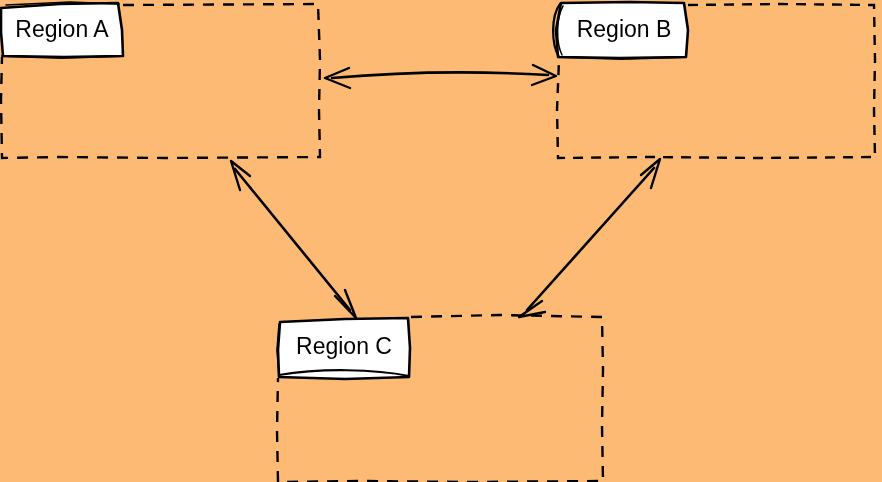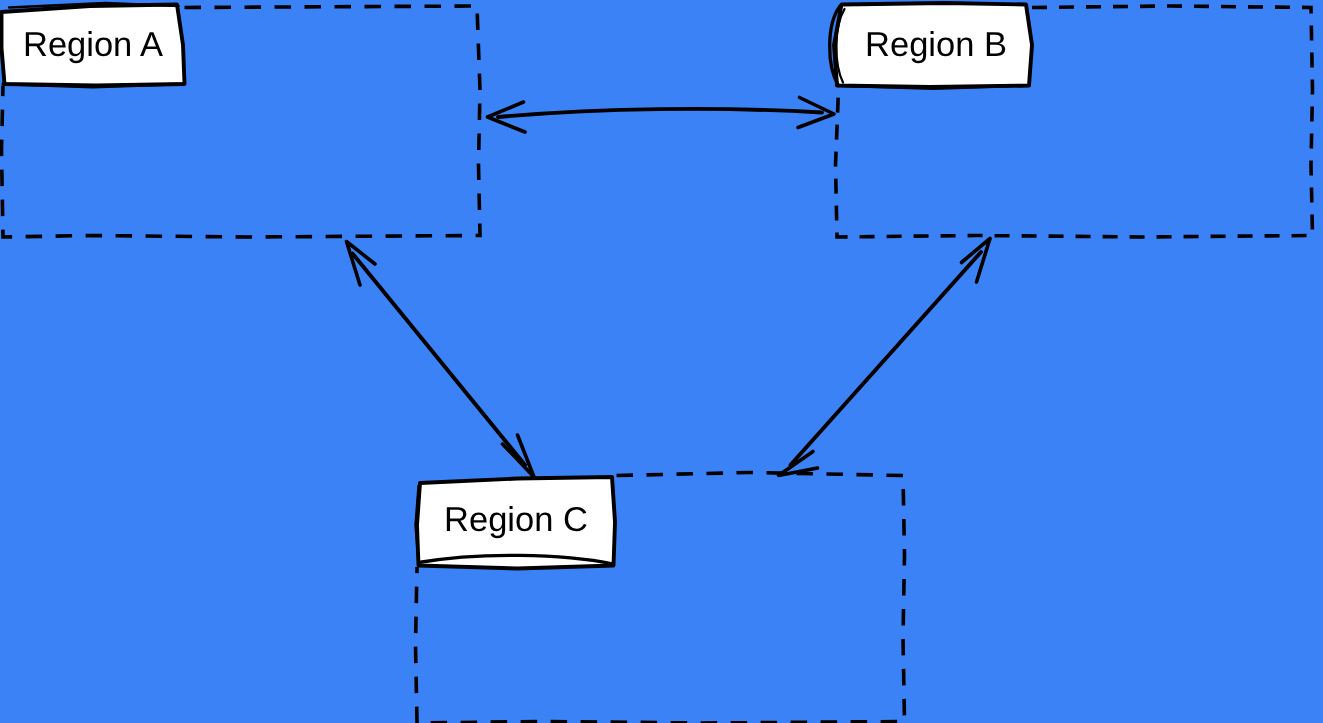--- a/index.html
+++ b/index.html
@@ -8,21 +8,21 @@
     padding: 0;
     background: #ffffff;
   }
   body {
     font-family: "Liberation Sans", sans-serif;
   }
   #canvas {
     position: relative;
     width: 882px;
     height: 482px;
-    background: #3b82f6;
+    background: #fdba74;
     overflow: hidden;
   }
   #diagram-svg {
     position: absolute;
     top: 0;
     left: 0;
     width: 882px;
     height: 482px;
     display: block;
   }

